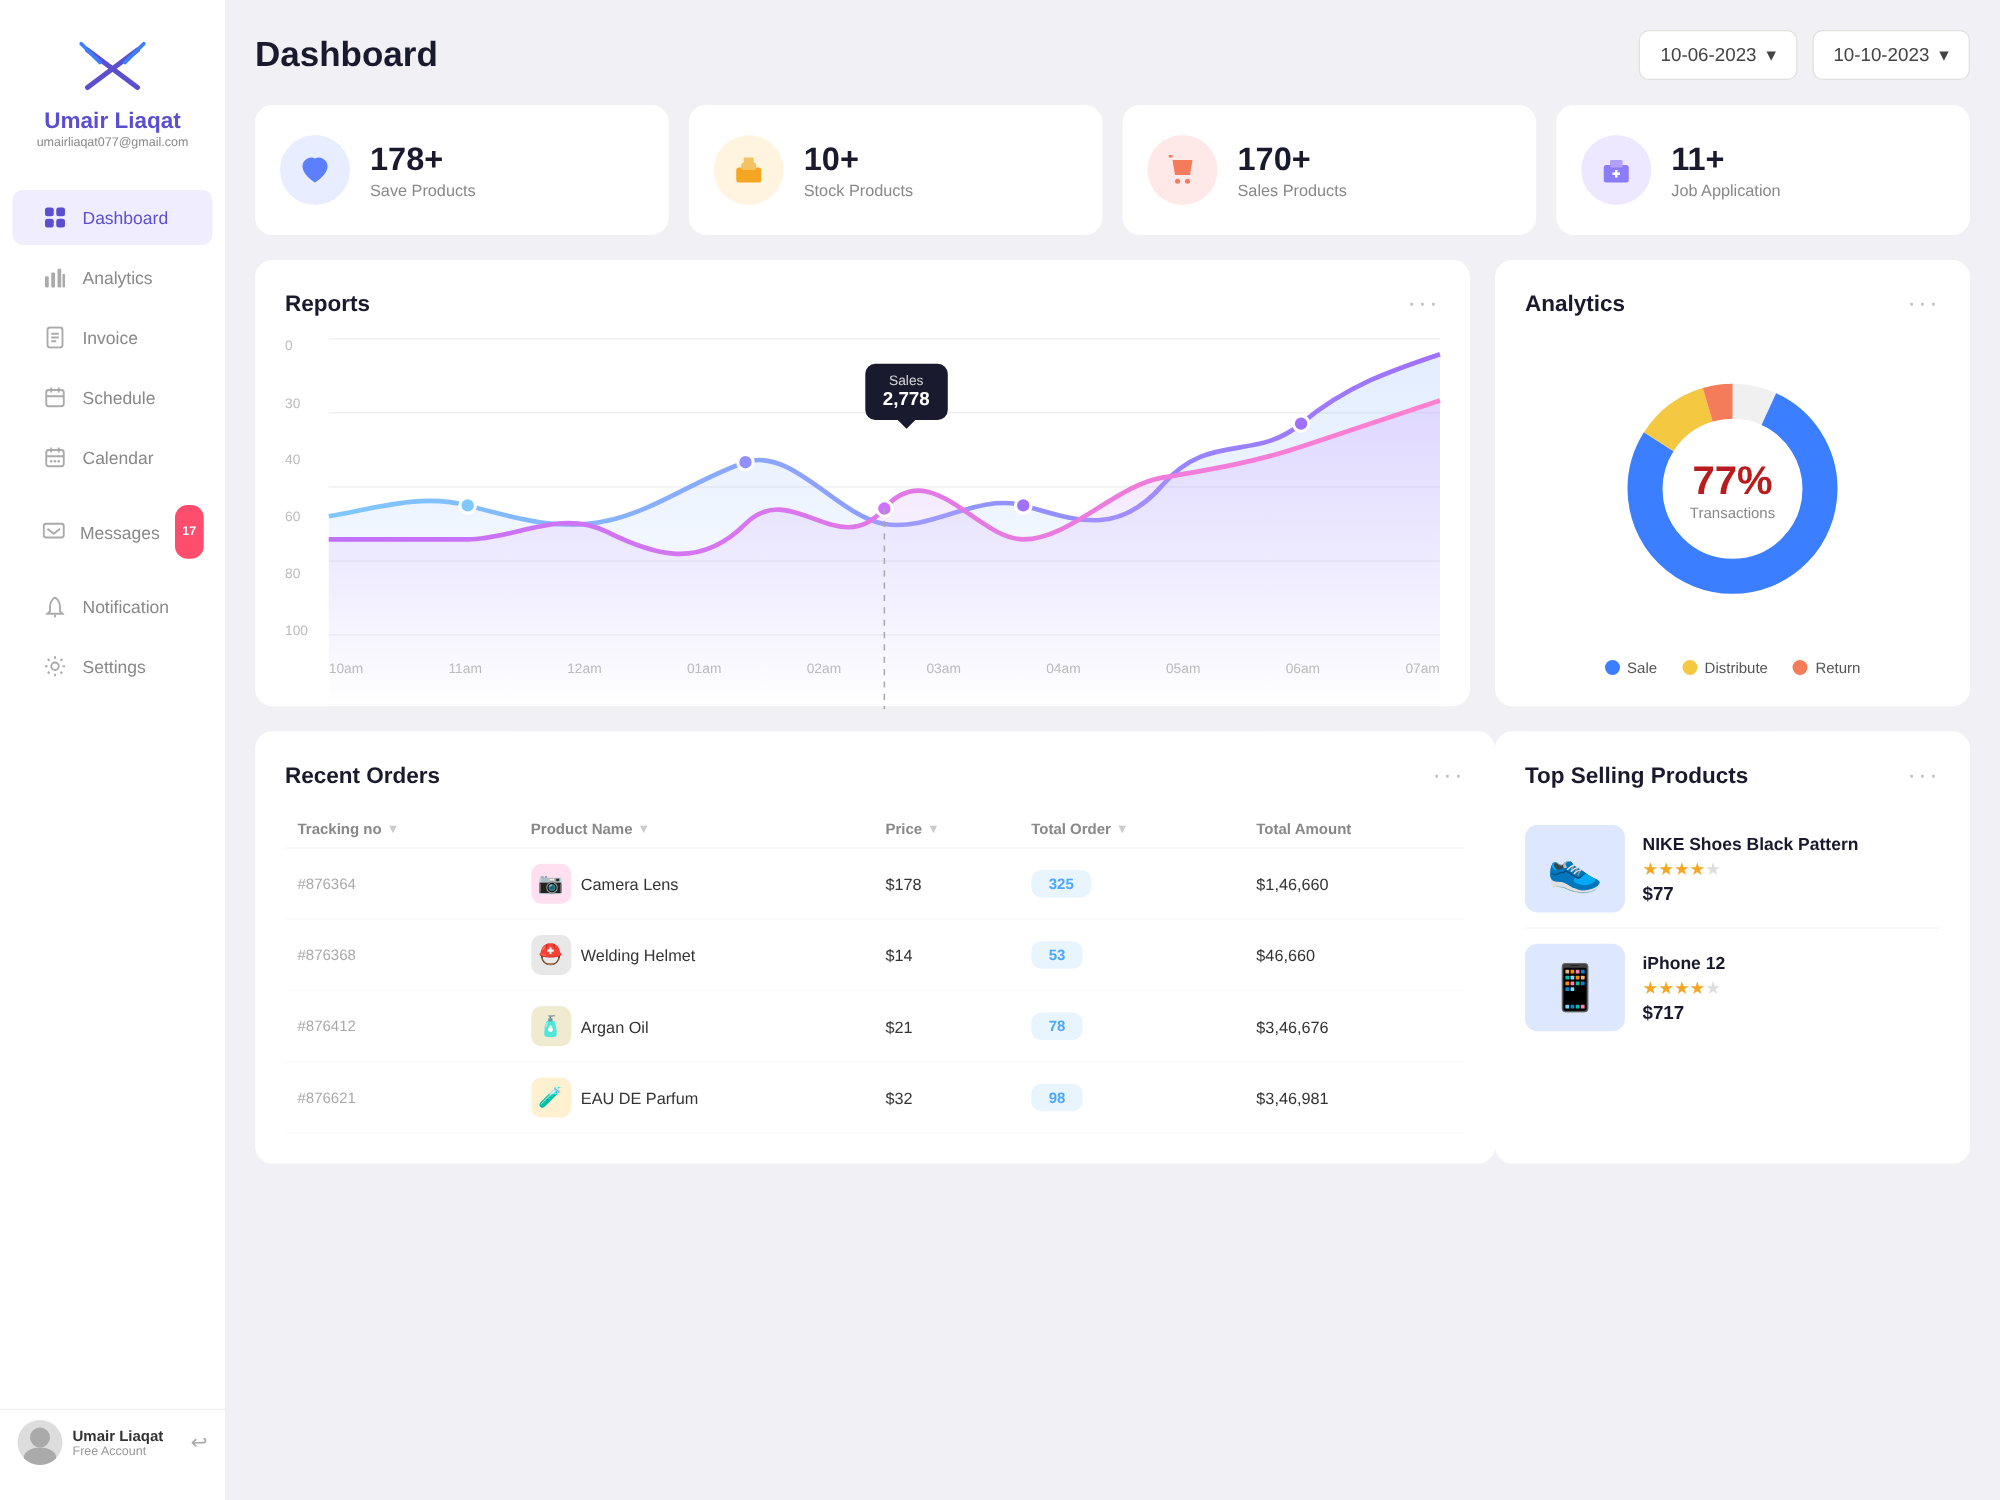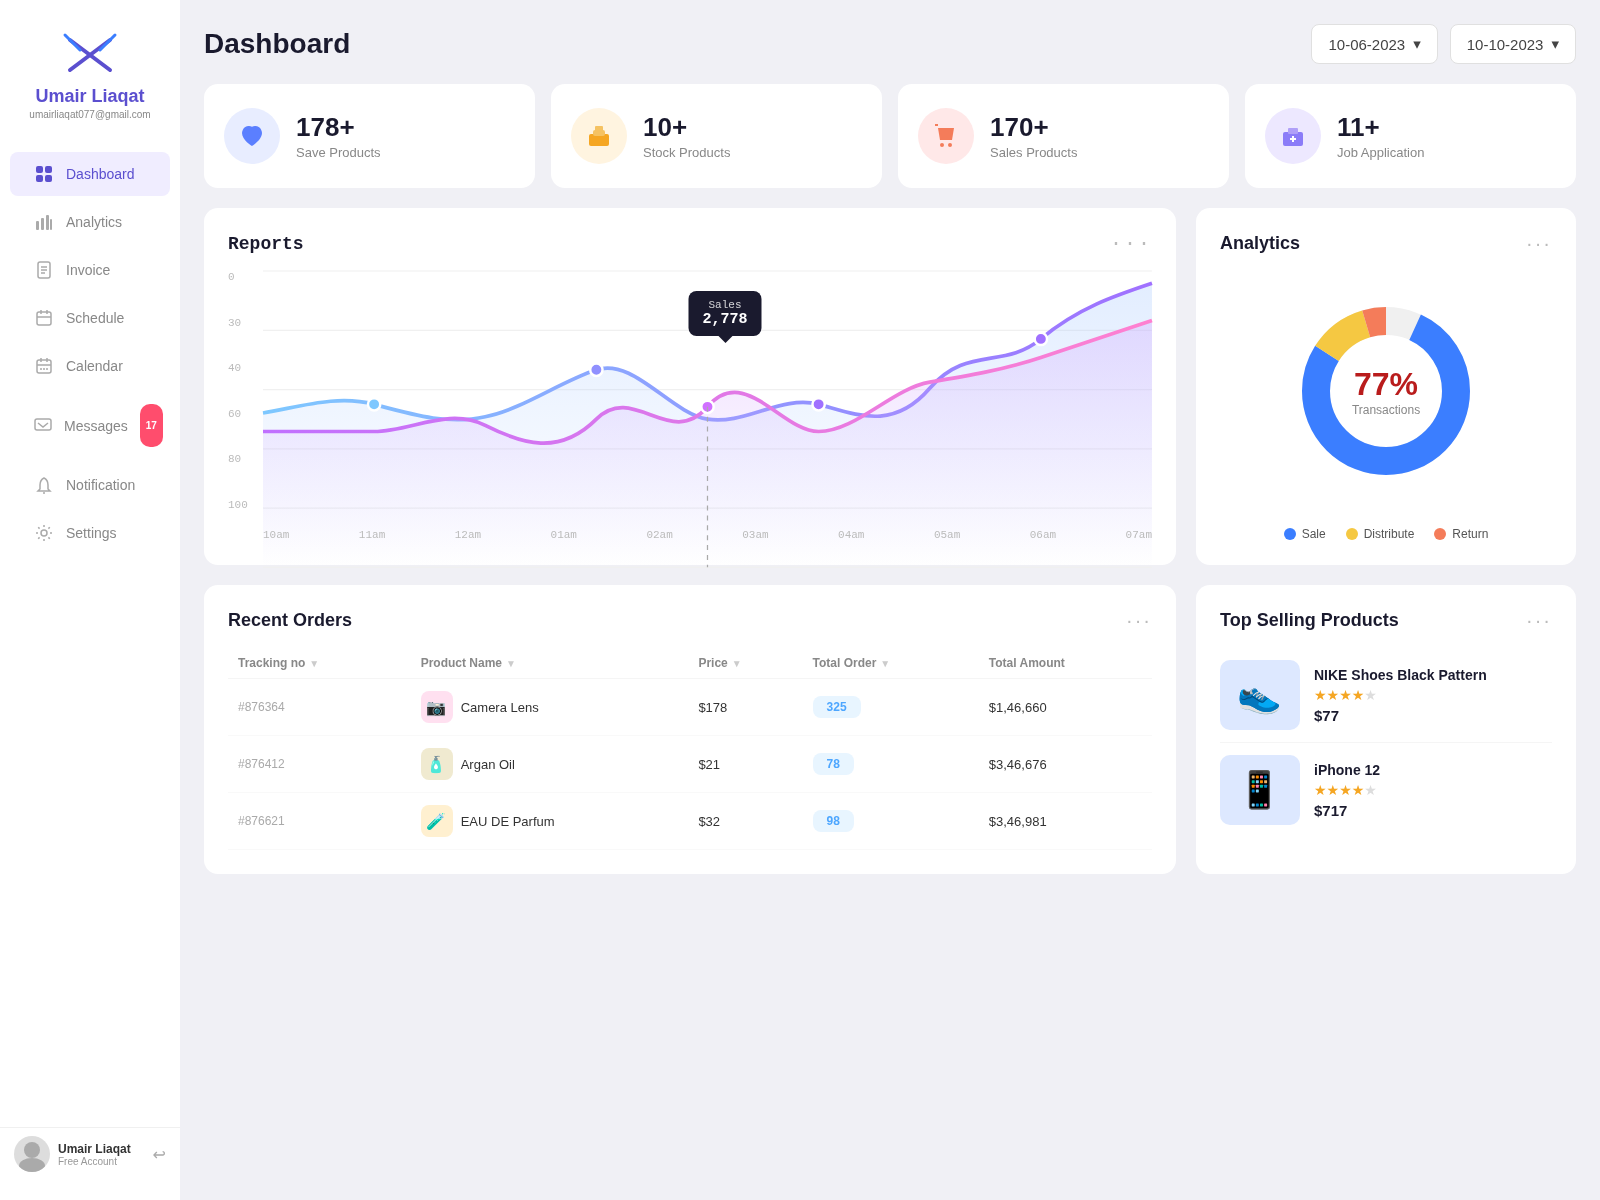--- a/index.html
+++ b/index.html
@@ -188,21 +188,20 @@
       display: grid;
       grid-template-columns: 1fr 380px;
       gap: 20px;
     }
 
     
     .reports-card {
       background: #fff;
       border-radius: 14px;
       padding: 24px;
-      font-family: Liberation Mono, monospace;
     }
     .card-header {
       display: flex;
       align-items: center;
       justify-content: space-between;
       margin-bottom: 16px;
     }
     .card-title { font-size: 18px; font-weight: 700; color: #1a1a2e; }
     .card-menu { color: #bbb; font-size: 20px; cursor: pointer; letter-spacing: 2px; }
 
@@ -289,21 +288,20 @@
       gap: 20px;
       margin-top: 16px;
     }
     .legend-item { display: flex; align-items: center; gap: 6px; font-size: 12px; color: #555; }
     .legend-dot { width: 12px; height: 12px; border-radius: 50%; }
 
     
     .bottom-row {
       display: grid;
       grid-template-columns: 1fr 380px;
-      gap: 20px;
     }
 
     
     .orders-card {
       background: #fff;
       border-radius: 14px;
       padding: 24px;
     }
     .orders-table { width: 100%; border-collapse: collapse; margin-top: 9px; }
     .orders-table th {
@@ -728,20 +726,32 @@
         <div class="product-cell">
           <div class="product-thumb" style="background:#ffe0f0">📷</div>
           <span>Camera Lens</span>
         </div>
       </td>
       <td>$178</td>
       <td><span class="order-badge">325</span></td>
       <td>$1,46,660</td>
     </tr>
             <tr>
+      <td style="color:#aaa;font-size:12px;">#876368</td>
+      <td>
+        <div class="product-cell">
+          <div class="product-thumb" style="background:#e8e8e8">⛑️</div>
+          <span>Welding Helmet</span>
+        </div>
+      </td>
+      <td>$14</td>
+      <td><span class="order-badge">53</span></td>
+      <td>$46,660</td>
+    </tr>
+            <tr>
       <td style="color:#aaa;font-size:12px;">#876412</td>
       <td>
         <div class="product-cell">
           <div class="product-thumb" style="background:#f0ead0">🧴</div>
           <span>Argan Oil</span>
         </div>
       </td>
       <td>$21</td>
       <td><span class="order-badge">78</span></td>
       <td>$3,46,676</td>

